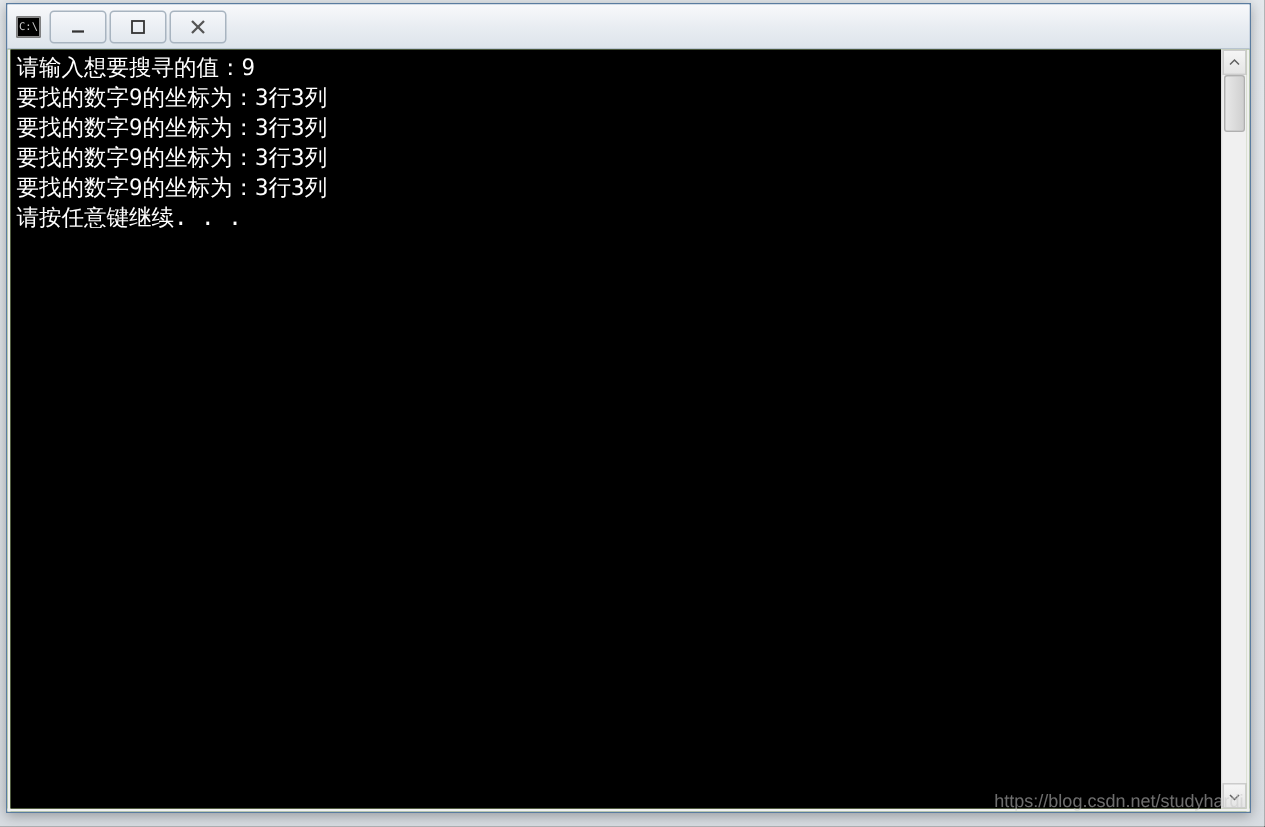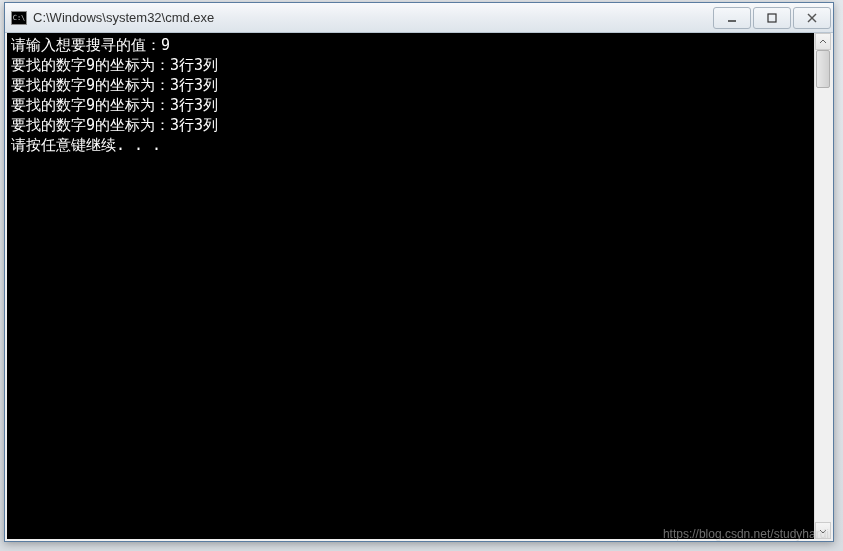--- a/index.html
+++ b/index.html
@@ -157,21 +157,20 @@
     <span>编辑</span>
     <span>格式</span>
     <span>工具</span>
     <span>窗口</span>
     <span>帮助</span>
 </div>
 
 <div class="window">
   <div class="titlebar">
     <div class="titlebar-icon">C:\</div>
-    <div class="titlebar-title">C:\Windows\system32\cmd.exe</div>
     <div class="window-controls">
       <div class="win-btn">
         <svg viewBox="0 0 12 12">
             <line x1="2" y1="9" x2="10" y2="9" stroke="#333" stroke-width="1.5"></line>
           </svg>
       </div>
       <div class="win-btn">
         <svg viewBox="0 0 12 12">
             <rect x="2" y="2" width="8" height="8" fill="none" stroke="#333" stroke-width="1.2"></rect>
           </svg>

